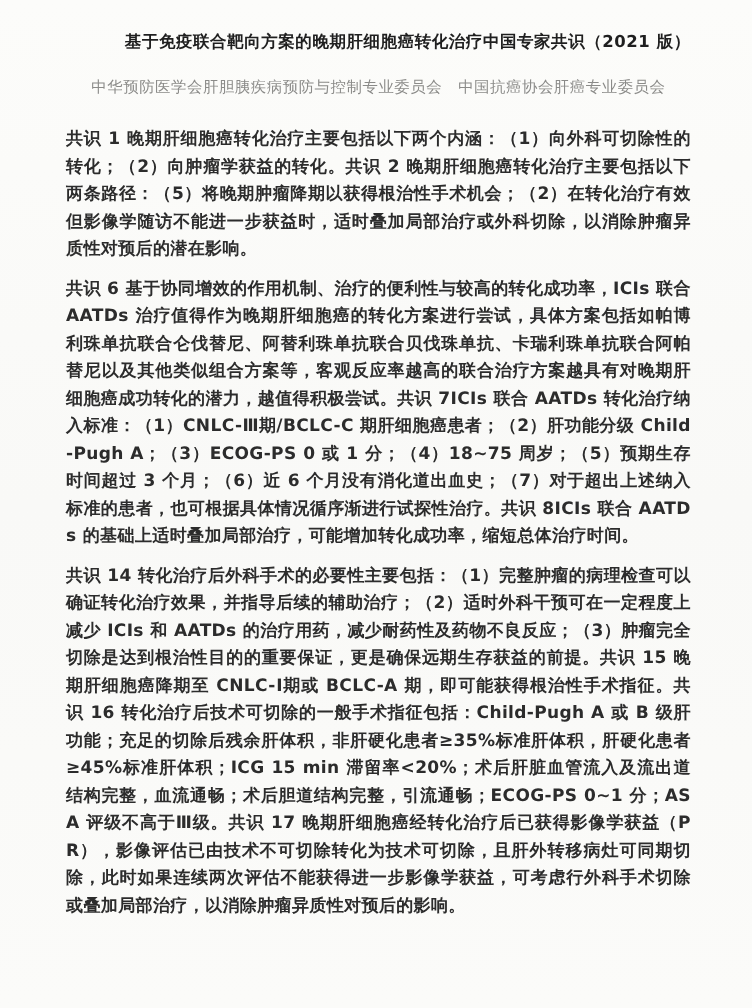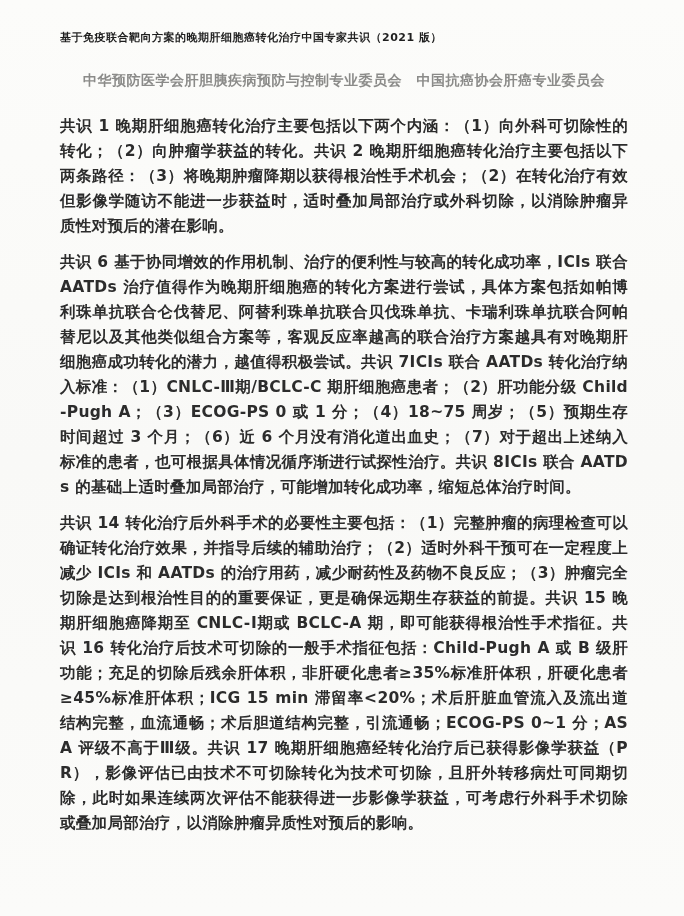--- a/index.html
+++ b/index.html
@@ -14,31 +14,31 @@
     font-family: "DejaVu Sans", sans-serif;
   }
   .page {
     box-sizing: border-box;
     width: 684px;
     height: 916px;
     padding: 26px 56px 10px 60px;
     background: linear-gradient(180deg, #fcfcfa 0%, #f9f9f7 50%, #fbfbf9 100%);
   }
   .doc-title {
-    font-size: 11px;
+    font-size: 15px;
     font-weight: bold;
-    text-align: left;
+    text-align: right;
     color: #1f1f1f;
     letter-spacing: 0.5px;
     line-height: 24px;
     margin: 0 0 20px 0;
   }
   .doc-subtitle {
     font-size: 14px;
-    font-weight: 700;
+    font-weight: 400;
     text-align: center;
     color: #8b8b89;
     letter-spacing: 0.5px;
     line-height: 20px;
     margin: 0 0 24px 0;
   }
   .doc-body {
     color: #2b2b2b;
   }
   .para {
@@ -58,17 +58,17 @@
 </style>
 </head>
 <body>
 
 <div class="page">
   <div class="doc-title">基于免疫联合靶向方案的晚期肝细胞癌转化治疗中国专家共识（2021 版）</div>
 
   <div class="doc-subtitle">中华预防医学会肝胆胰疾病预防与控制专业委员会　中国抗癌协会肝癌专业委员会</div>
 
   <div class="doc-body">
-    <p class="para">共识 1 晚期肝细胞癌转化治疗主要包括以下两个内涵：（1）向外科可切除性的转化；（2）向肿瘤学获益的转化。共识 2 晚期肝细胞癌转化治疗主要包括以下两条路径：（3）将晚期肿瘤降期以获得根治性手术机会；（2）在转化治疗有效但影像学随访不能进一步获益时，适时叠加局部治疗或外科切除，以消除肿瘤异质性对预后的潜在影响。</p>
+    <p class="para">共识 1 晚期肝细胞癌转化治疗主要包括以下两个内涵：（1）向外科可切除性的转化；（2）向肿瘤学获益的转化。共识 2 晚期肝细胞癌转化治疗主要包括以下两条路径：（5）将晚期肿瘤降期以获得根治性手术机会；（2）在转化治疗有效但影像学随访不能进一步获益时，适时叠加局部治疗或外科切除，以消除肿瘤异质性对预后的潜在影响。</p>
     <p class="para">共识 6 基于协同增效的作用机制、治疗的便利性与较高的转化成功率，ICIs 联合 AATDs 治疗值得作为晚期肝细胞癌的转化方案进行尝试，具体方案包括如帕博利珠单抗联合仑伐替尼、阿替利珠单抗联合贝伐珠单抗、卡瑞利珠单抗联合阿帕替尼以及其他类似组合方案等，客观反应率越高的联合治疗方案越具有对晚期肝细胞癌成功转化的潜力，越值得积极尝试。共识 7ICIs 联合 AATDs 转化治疗纳入标准：（1）CNLC-Ⅲ期/BCLC-C 期肝细胞癌患者；（2）肝功能分级 Child-Pugh A；（3）ECOG-PS 0 或 1 分；（4）18~75 周岁；（5）预期生存时间超过 3 个月；（6）近 6 个月没有消化道出血史；（7）对于超出上述纳入标准的患者，也可根据具体情况循序渐进行试探性治疗。共识 8ICIs 联合 AATDs 的基础上适时叠加局部治疗，可能增加转化成功率，缩短总体治疗时间。</p>
     <p class="para">共识 14 转化治疗后外科手术的必要性主要包括：（1）完整肿瘤的病理检查可以确证转化治疗效果，并指导后续的辅助治疗；（2）适时外科干预可在一定程度上减少 ICIs 和 AATDs 的治疗用药，减少耐药性及药物不良反应；（3）肿瘤完全切除是达到根治性目的的重要保证，更是确保远期生存获益的前提。共识 15 晚期肝细胞癌降期至 CNLC-Ⅰ期或 BCLC-A 期，即可能获得根治性手术指征。共识 16 转化治疗后技术可切除的一般手术指征包括：Child-Pugh A 或 B 级肝功能；充足的切除后残余肝体积，非肝硬化患者≥35%标准肝体积，肝硬化患者≥45%标准肝体积；ICG 15 min 滞留率&lt;20%；术后肝脏血管流入及流出道结构完整，血流通畅；术后胆道结构完整，引流通畅；ECOG-PS 0~1 分；ASA 评级不高于Ⅲ级。共识 17 晚期肝细胞癌经转化治疗后已获得影像学获益（PR），影像评估已由技术不可切除转化为技术可切除，且肝外转移病灶可同期切除，此时如果连续两次评估不能获得进一步影像学获益，可考虑行外科手术切除或叠加局部治疗，以消除肿瘤异质性对预后的影响。</p>
   </div>
 </div>
 
 </body></html>

